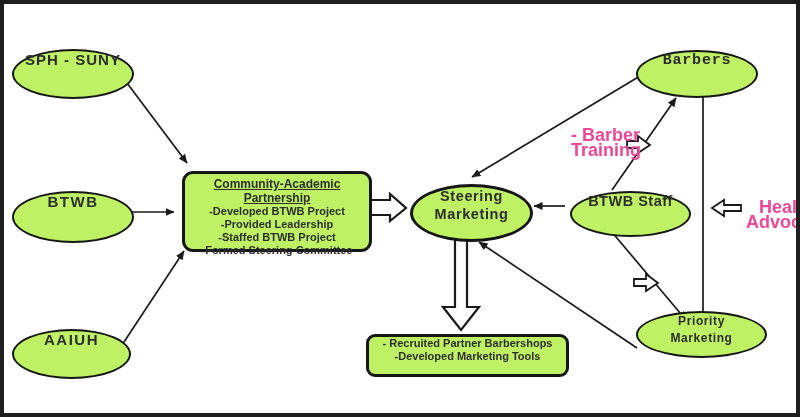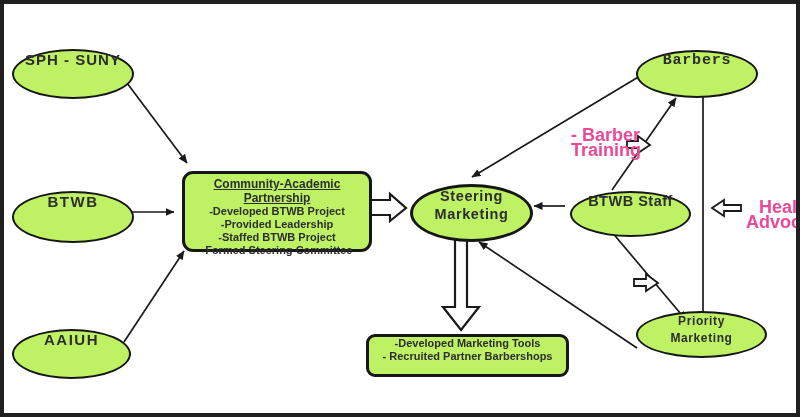--- a/index.html
+++ b/index.html
@@ -123,22 +123,22 @@
   <div class="node ellipse n-btwb">
     <span>BTWB Staff</span>
   </div>
 
   <div class="node ellipse n-priority">
     <span>Priority</span>
     <span>Marketing</span>
   </div>
 
   <div class="node rbox n-outcomes">
+    <div class="bullet">- Recruited Partner Barbershops</div>
     <div class="bullet">-Developed Marketing Tools</div>
-    <div class="bullet">- Recruited Partner Barbershops</div>
   </div>
 
   <div class="floating-label l-barber-training">
     <div>- Barber</div>
     <div>Training</div>
   </div>
 
 
   <div class="floating-label l-health-advocate">
     <div>Health</div>

